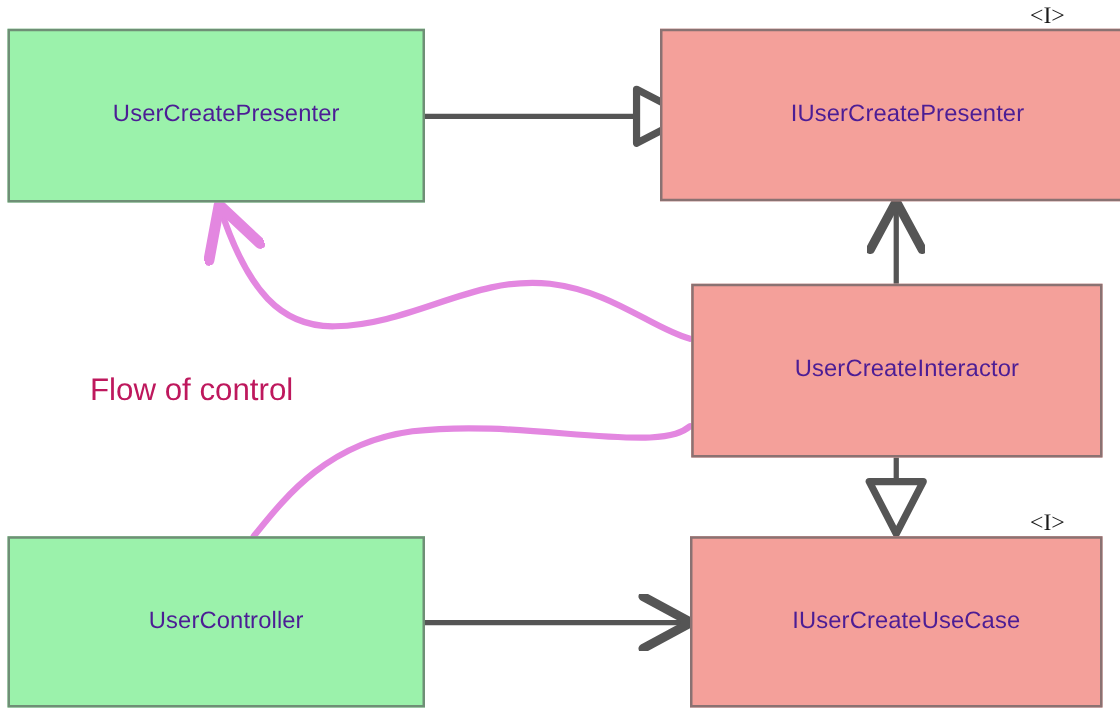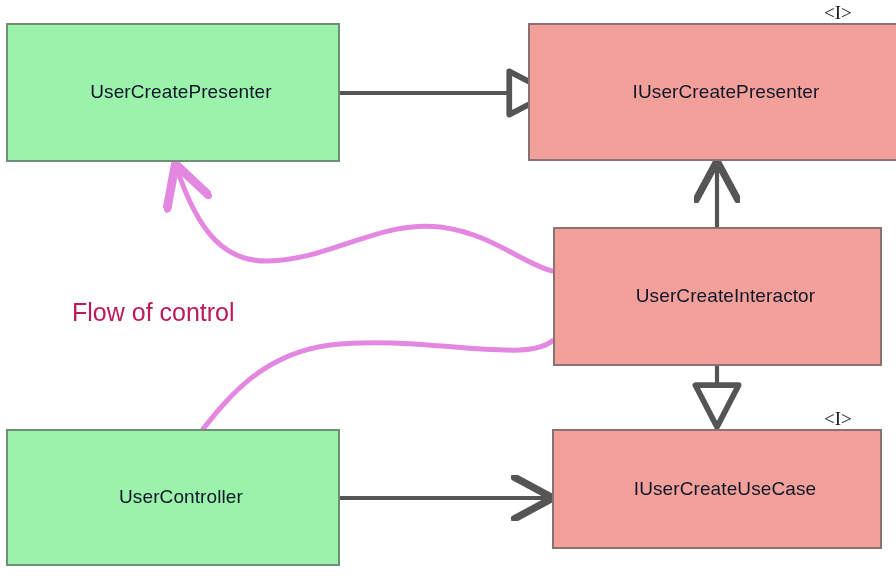--- a/index.html
+++ b/index.html
@@ -24,21 +24,21 @@
     pointer-events: none;
   }
   .uml-node {
     position: absolute;
     box-sizing: border-box;
     border: 2px solid #7f7f7f;
     display: flex;
     align-items: center;
     justify-content: center;
     text-align: center;
-    color: #0f172a;
+    color: #4c1d95;
     font-size: 19px;
     font-family: "Liberation Sans", sans-serif;
     line-height: 1.2;
     letter-spacing: 0.1px;
     padding-left: 16px;
   }
   .uml-node.green {
     background: #9bf2ab;
     border-color: #6f8f76;
   }
@@ -127,19 +127,19 @@
   <div class="uml-node green" style="left:6px; top:429px; width:334px; height:137px;">
     <span class="node-label">UserController</span>
   </div>
 
   <div class="uml-node pink" style="left:553px; top:227px; width:329px; height:139px;">
     <span class="node-label">UserCreateInteractor</span>
   </div>
 
   <div class="stereotype" style="left:824px; top:408px;">&lt;I&gt;</div>
 
-  <div class="uml-node pink" style="left:552px; top:429px; width:330px; height:120px;">
+  <div class="uml-node pink" style="left:552px; top:429px; width:330px; height:137px;">
     <span class="node-label">IUserCreateUseCase</span>
   </div>
 
   <div class="flow-label" style="left:72px; top:298px;">Flow of control</div>
 
 </div>
 
 </body></html>

